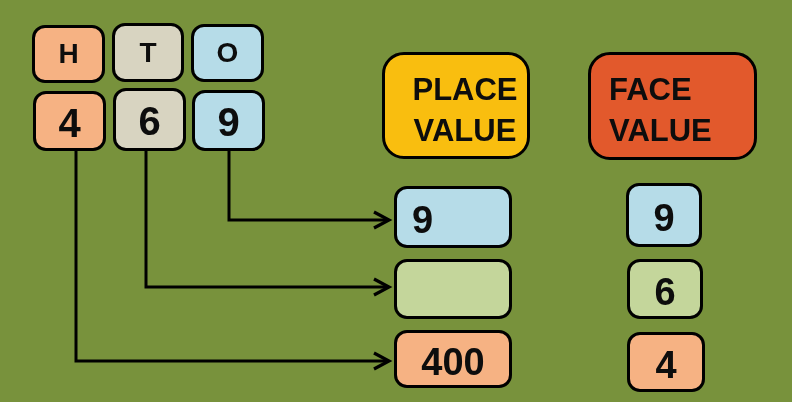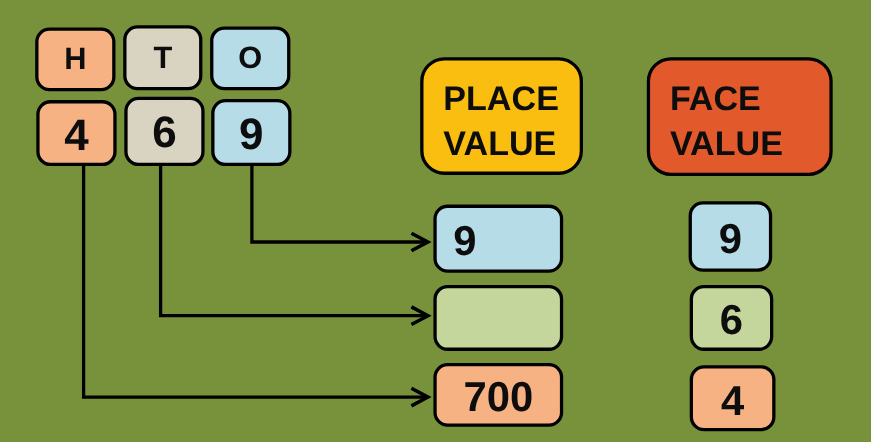--- a/index.html
+++ b/index.html
@@ -47,21 +47,21 @@
     position: absolute;
     box-sizing: border-box;
     border: 3px solid #000;
     border-radius: 22px;
     color: #0d0d0d;
     font-weight: bold;
     font-size: 31px;
     line-height: 41px;
     padding: 14px 0 0 18px;
   }
-  .hdr-pv { left: 382px; top: 52px; width: 148px; height: 107px; }
+  .hdr-pv { left: 382px; top: 52px; width: 148px; height: 107px; text-align: center; }
   .hdr-fv { left: 588px; top: 52px; width: 169px; height: 108px; }
   .hdr div { white-space: nowrap; }
 
   
   .pv-9    { left: 394px; top: 186px; width: 118px; height: 62px;
              justify-content: flex-start; padding-left: 15px; font-size: 38px; }
   .pv-blank{ left: 394px; top: 259px; width: 118px; height: 60px; }
   .pv-400  { left: 394px; top: 330px; width: 118px; height: 58px; font-size: 38px; }
 
   
@@ -123,21 +123,21 @@
     <div>VALUE</div>
   </div>
 
   <div class="box c-blue pv-9">
     <span>9</span>
   </div>
   <div class="box c-green pv-blank">
     <span></span>
   </div>
   <div class="box c-peach pv-400">
-    <span>700</span>
+    <span>400</span>
   </div>
 
   <div class="box c-blue fv-9">
     <span>9</span>
   </div>
   <div class="box c-green fv-6">
     <span>6</span>
   </div>
   <div class="box c-peach fv-4">
     <span>4</span>

